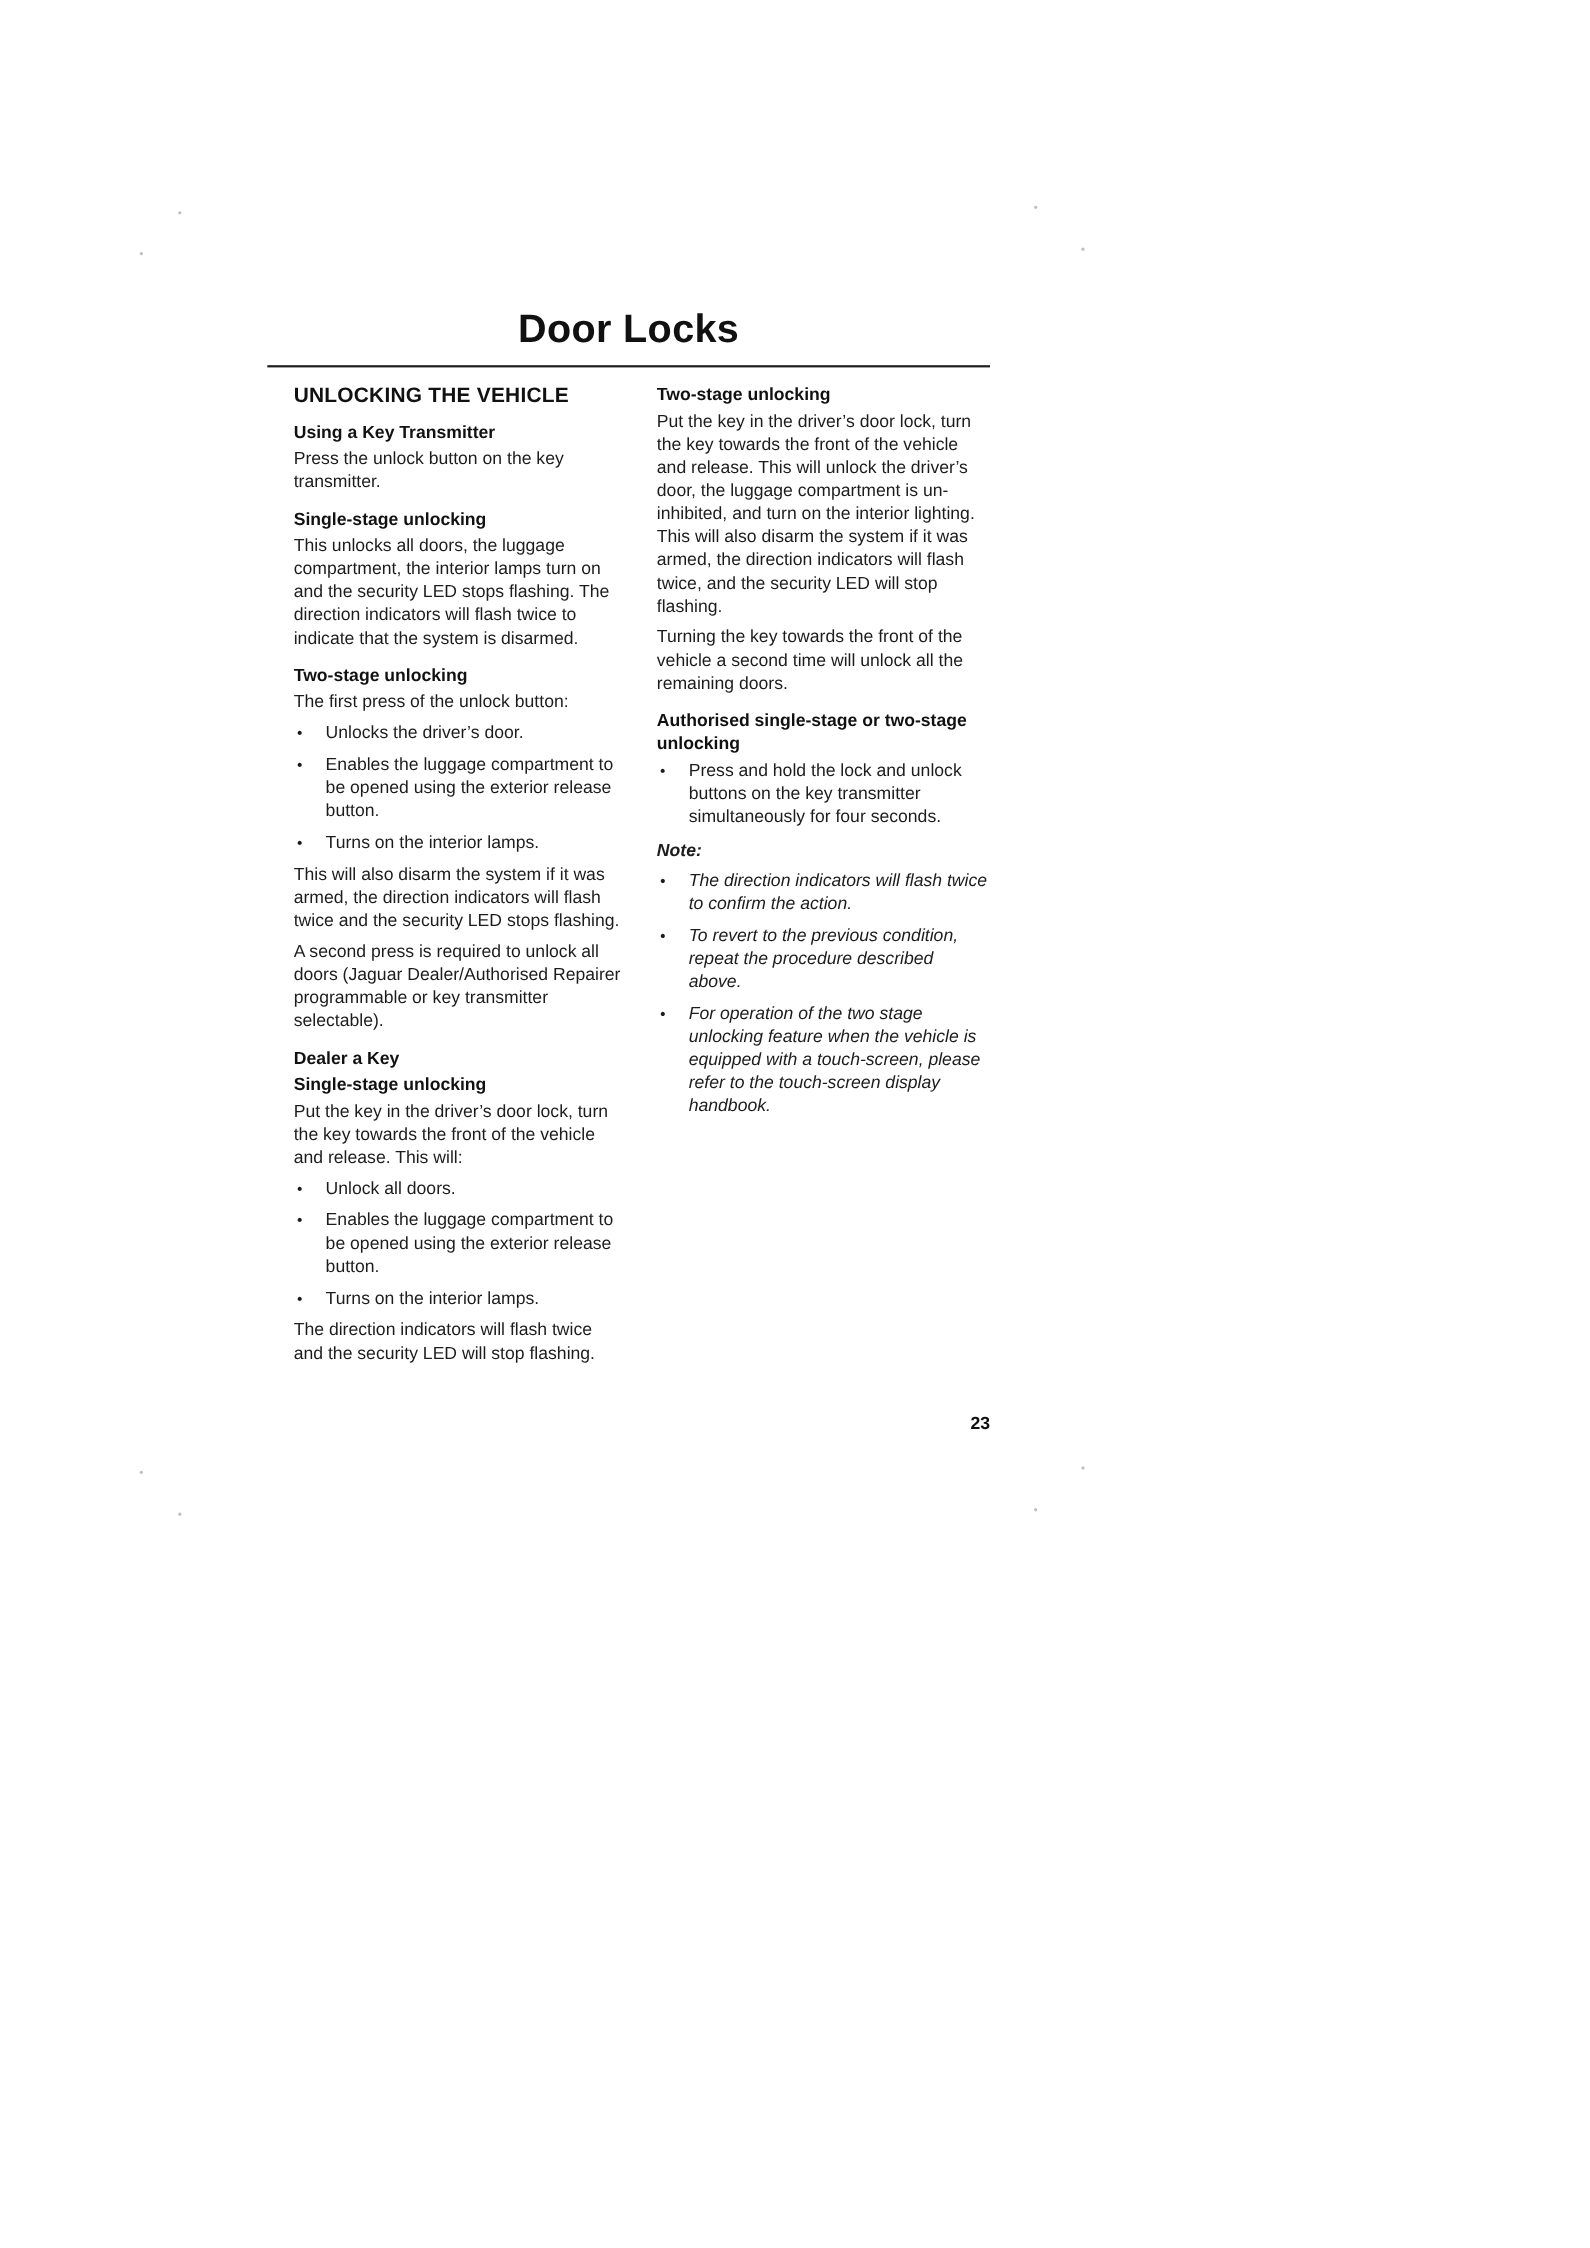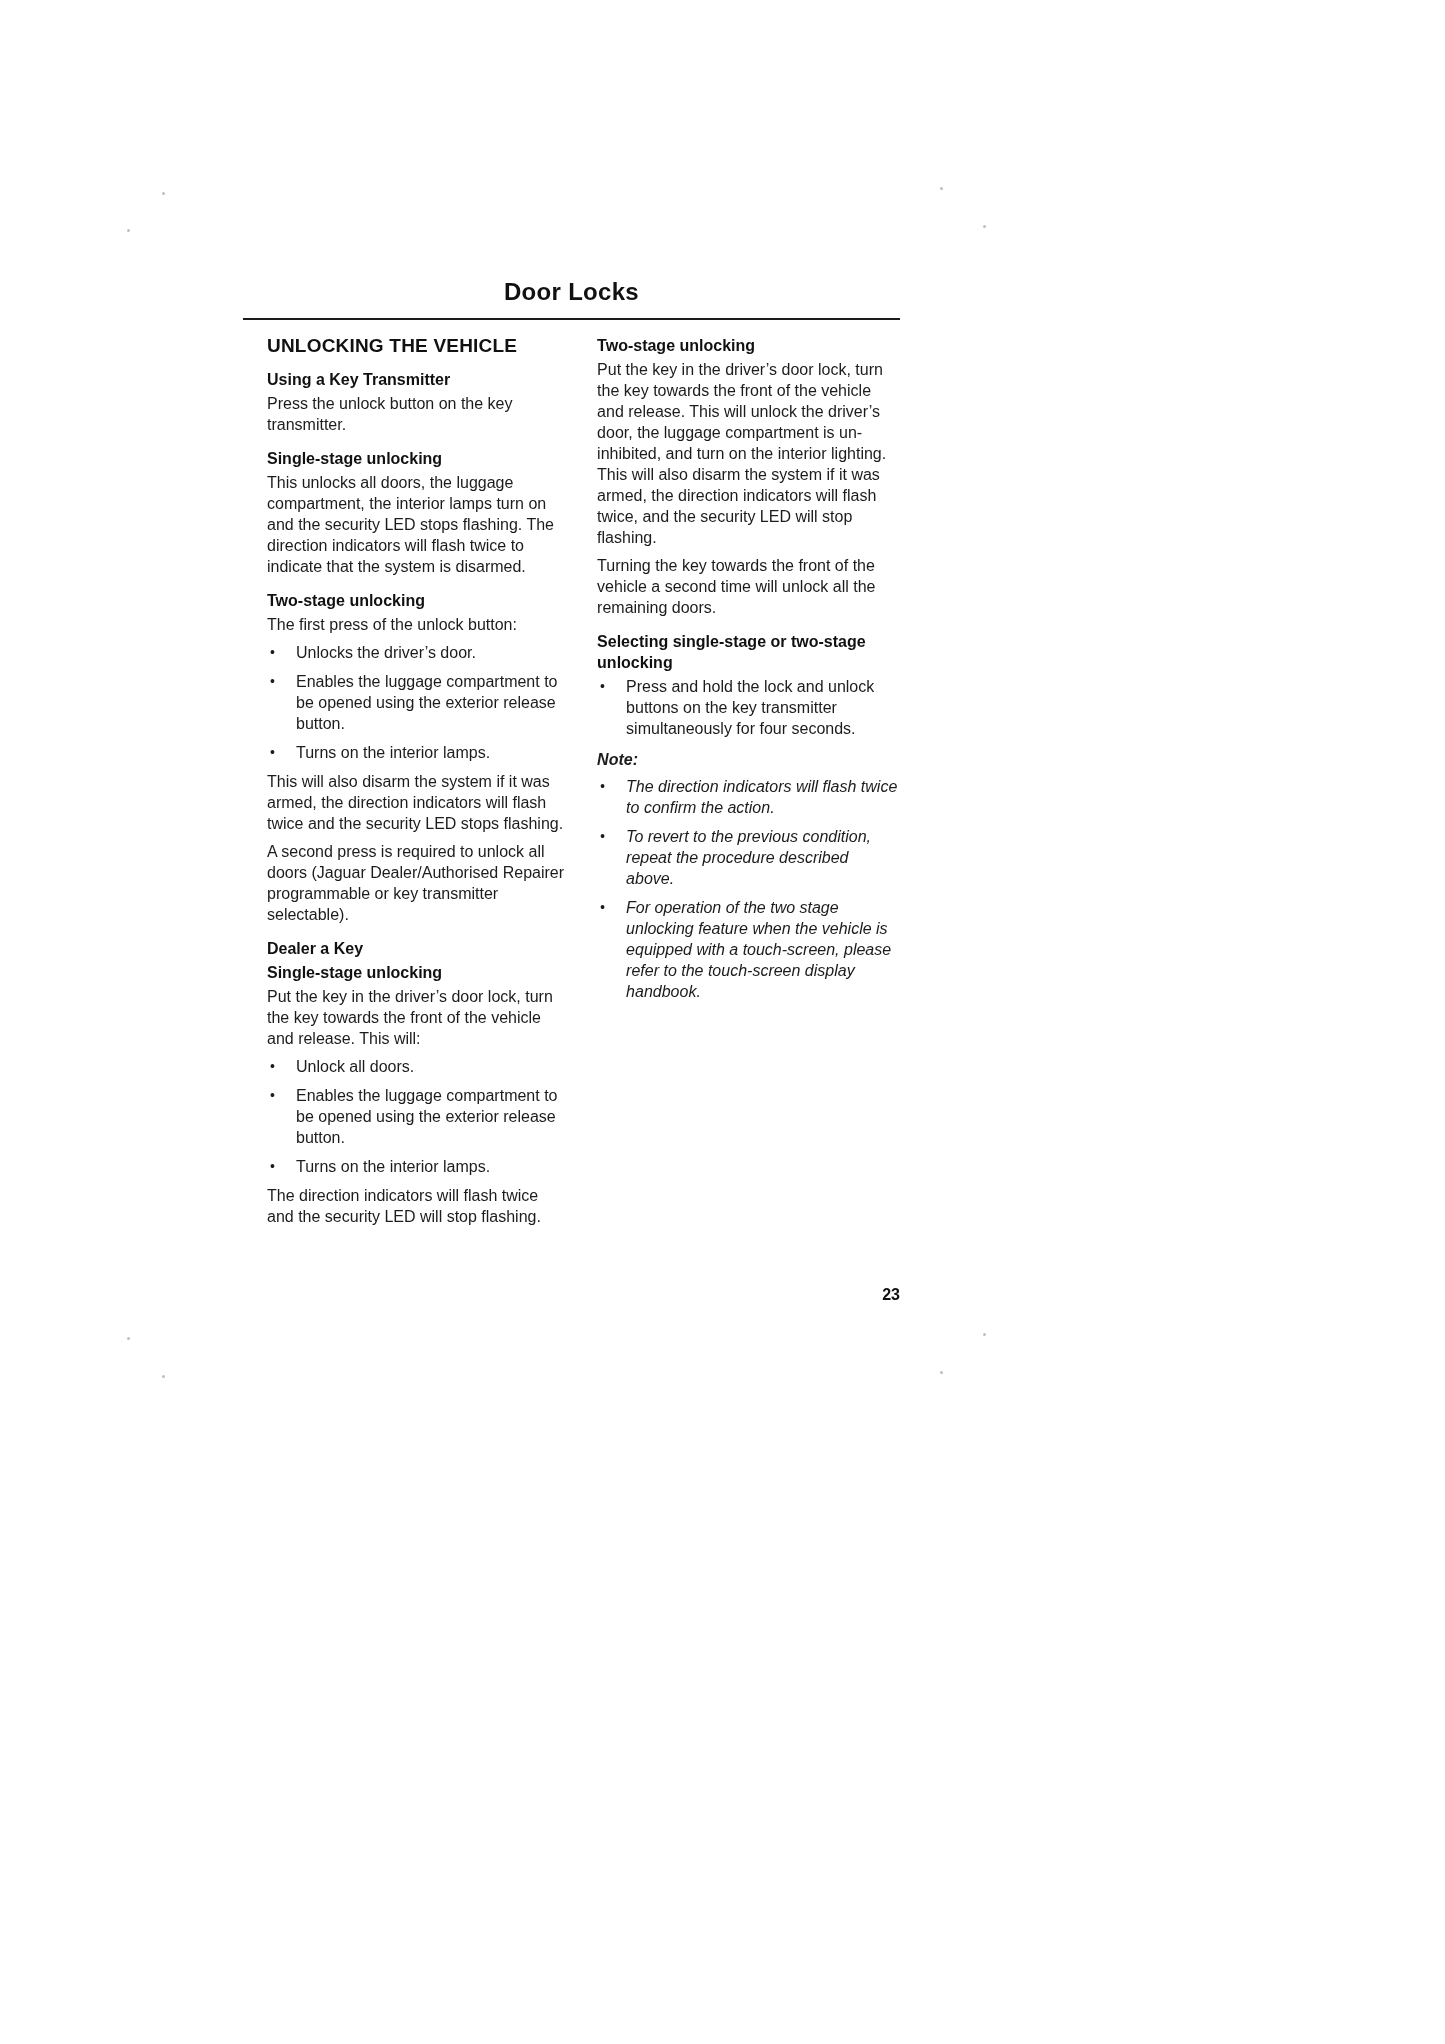--- a/index.html
+++ b/index.html
@@ -15,21 +15,21 @@
     color: #1c1c1c;
     overflow: hidden;
   }
   .content {
     position: absolute;
     left: 243px;
     top: 278px;
     width: 657px;
   }
   .title {
-    font-size: 24px;
+    font-size: 36px;
     font-weight: bold;
     text-align: center;
     margin: 0 0 12px 0;
     letter-spacing: 0.3px;
     color: #111;
   }
   .rule {
     border-bottom: 2px solid #1c1c1c;
     margin: 0 0 15px 0;
   }
@@ -169,21 +169,21 @@
         </div>
 
         <p class="para">The direction indicators will flash twice and the security LED will stop flashing.</p>
       </div>
 
       <div class="col right">
         <h3 class="sub-h first">Two-stage unlocking</h3>
         <p class="para">Put the key in the driver’s door lock, turn the key towards the front of the vehicle and release. This will unlock the driver’s door, the luggage compartment is un-inhibited, and turn on the interior lighting. This will also disarm the system if it was armed, the direction indicators will flash twice, and the security LED will stop flashing.</p>
         <p class="para">Turning the key towards the front of the vehicle a second time will unlock all the remaining doors.</p>
 
-        <h3 class="sub-h">Selecting single-stage or two-stage unlocking</h3>
+        <h3 class="sub-h">Authorised single-stage or two-stage unlocking</h3>
 
         <div class="bullet">
           <span class="dot">•</span>
           <span class="btext">Press and hold the lock and unlock buttons on the key transmitter simultaneously for four seconds.</span>
         </div>
 
         <div class="note-h">Note:</div>
 
         <div class="note">
           <div class="bullet">

